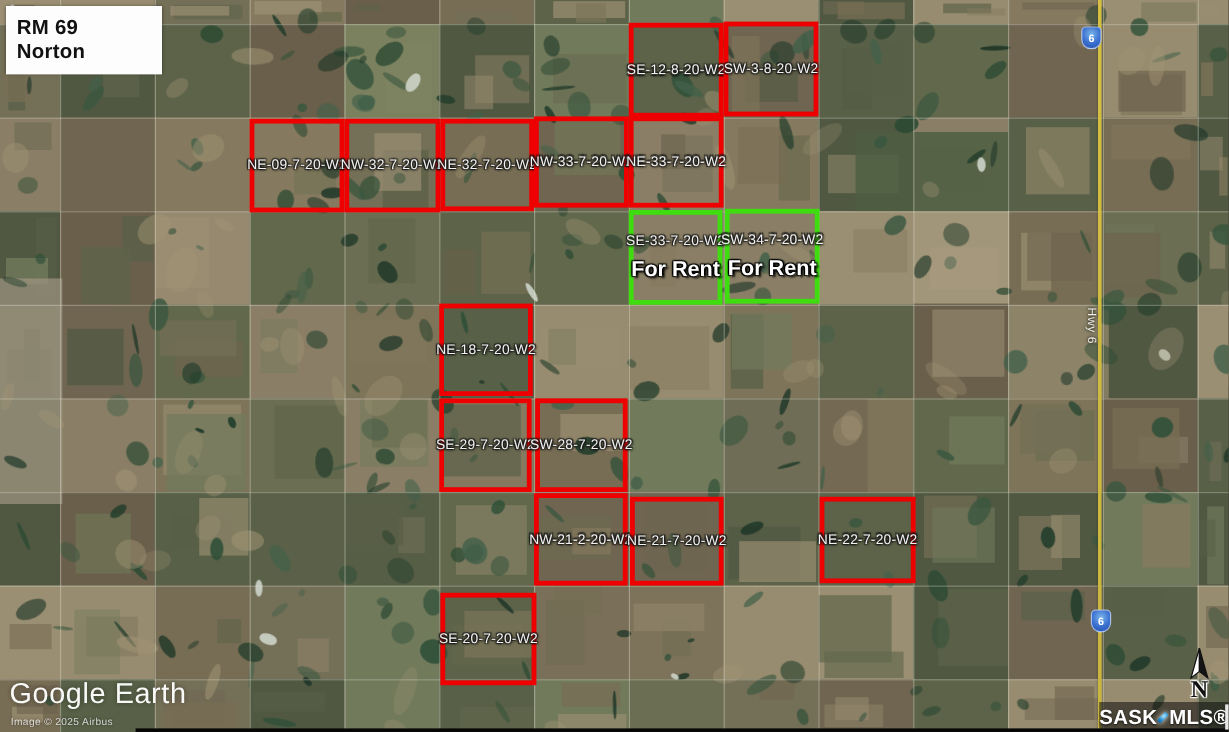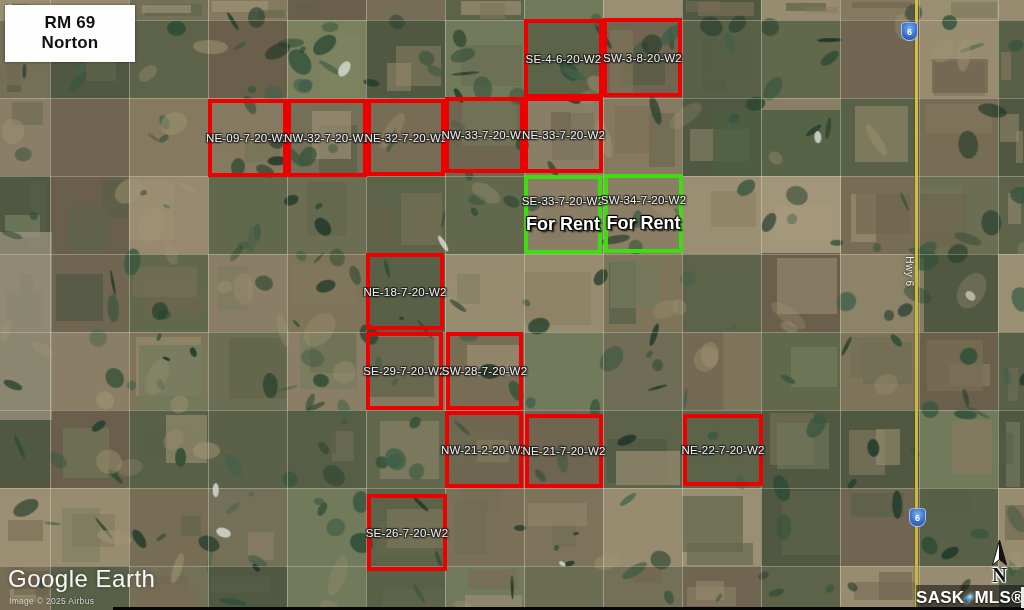--- a/index.html
+++ b/index.html
@@ -1,21 +1,21 @@
 <!DOCTYPE html>
 <html style="--sale: #ee0000; --rent: #3fdd10;"><head>
 <meta charset="utf-8">
 <style>
   html,body{margin:0;padding:0;background:#000;}
   #map{
     position:relative;width:1024px;height:610px;overflow:hidden;
     background:#6b6450;font-family:"Liberation Sans",sans-serif;
   }
   
-  #terrain,#gridlines,#parcels-layer,#overlay-ui{position:absolute;inset:0;text-align:center;}
+  #terrain,#gridlines,#parcels-layer,#overlay-ui{position:absolute;inset:0;}
   #terrain{z-index:0;}
   #gridlines{z-index:10;pointer-events:none;}
   #parcels-layer{z-index:30;}
   #overlay-ui{z-index:50;pointer-events:none;}
   .tcell,.tpatch,.blob{position:absolute;}
   .gl-v{position:absolute;top:0;bottom:0;width:1px;background:rgba(228,228,214,0.38);}
   .gl-h{position:absolute;left:0;right:0;height:1px;background:rgba(228,228,214,0.32);}
   
   .hwy-line{position:absolute;top:0;bottom:0;left:915px;width:3px;z-index:15;
     background:linear-gradient(#d6c044,#c9b53e);box-shadow:0 0 2px rgba(40,40,20,.5);}
@@ -687,21 +687,21 @@
   <div class="hwy-shield top">
     <span>6</span>
   </div>
   <div class="hwy-shield bottom">
     <span>6</span>
   </div>
   <div class="hwy-label">Hwy 6</div>
 
   <div id="parcels-layer">
       <div class="parcel sale" style="left: 524px; top: 19px; width: 79px; height: 79px;">
-        <span class="parcel-label">SE-4-6-20-W2</span>
+        <span class="parcel-label">SE-12-8-20-W2</span>
       </div>
       <div class="parcel sale" style="left: 603px; top: 18px; width: 79px; height: 79px;">
         <span class="parcel-label">SW-3-8-20-W2</span>
       </div>
       <div class="parcel sale" style="left: 208px; top: 99px; width: 79px; height: 78px;">
         <span class="parcel-label">NE-09-7-20-W2</span>
       </div>
       <div class="parcel sale" style="left: 287px; top: 99px; width: 80px; height: 78px;">
         <span class="parcel-label">NW-32-7-20-W2</span>
       </div>
@@ -734,21 +734,21 @@
       <div class="parcel sale" style="left: 445px; top: 411px; width: 78px; height: 77px;">
         <span class="parcel-label">NW-21-2-20-W2</span>
       </div>
       <div class="parcel sale" style="left: 525px; top: 414px; width: 78px; height: 74px;">
         <span class="parcel-label">NE-21-7-20-W2</span>
       </div>
       <div class="parcel sale" style="left: 683px; top: 414px; width: 80px; height: 72px;">
         <span class="parcel-label">NE-22-7-20-W2</span>
       </div>
       <div class="parcel sale" style="left: 367px; top: 494px; width: 80px; height: 77px;">
-        <span class="parcel-label">SE-26-7-20-W2</span>
+        <span class="parcel-label">SE-20-7-20-W2</span>
       </div>
     </div>
 
   <div id="overlay-ui">
     <div class="legend">
       <div class="legend-title">RM 69 Norton</div>
     </div>
 
     <div class="ge-logo">Google Earth</div>
     <div class="ge-credit">Image © 2025 Airbus</div>

